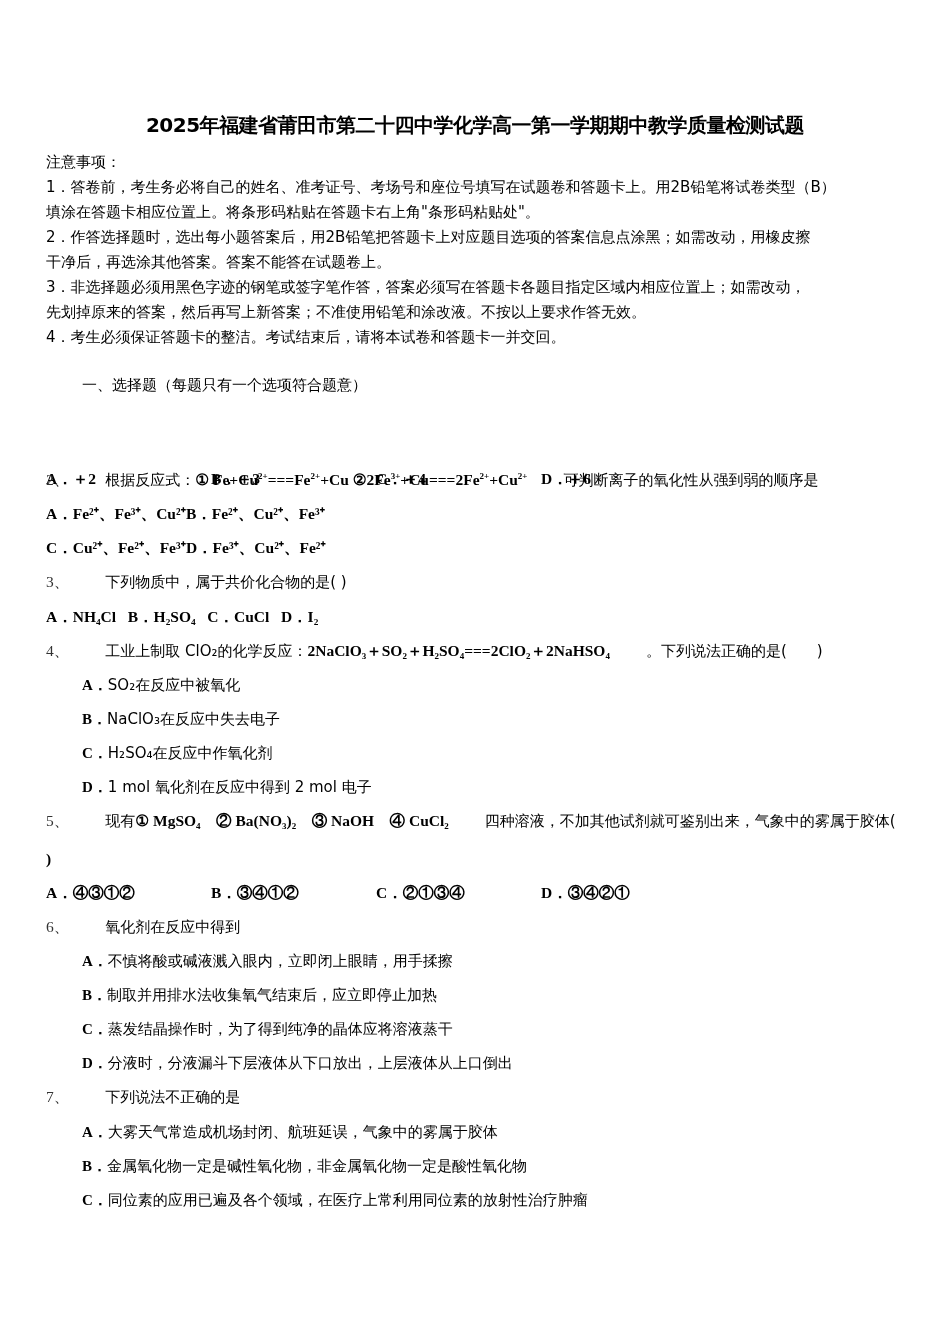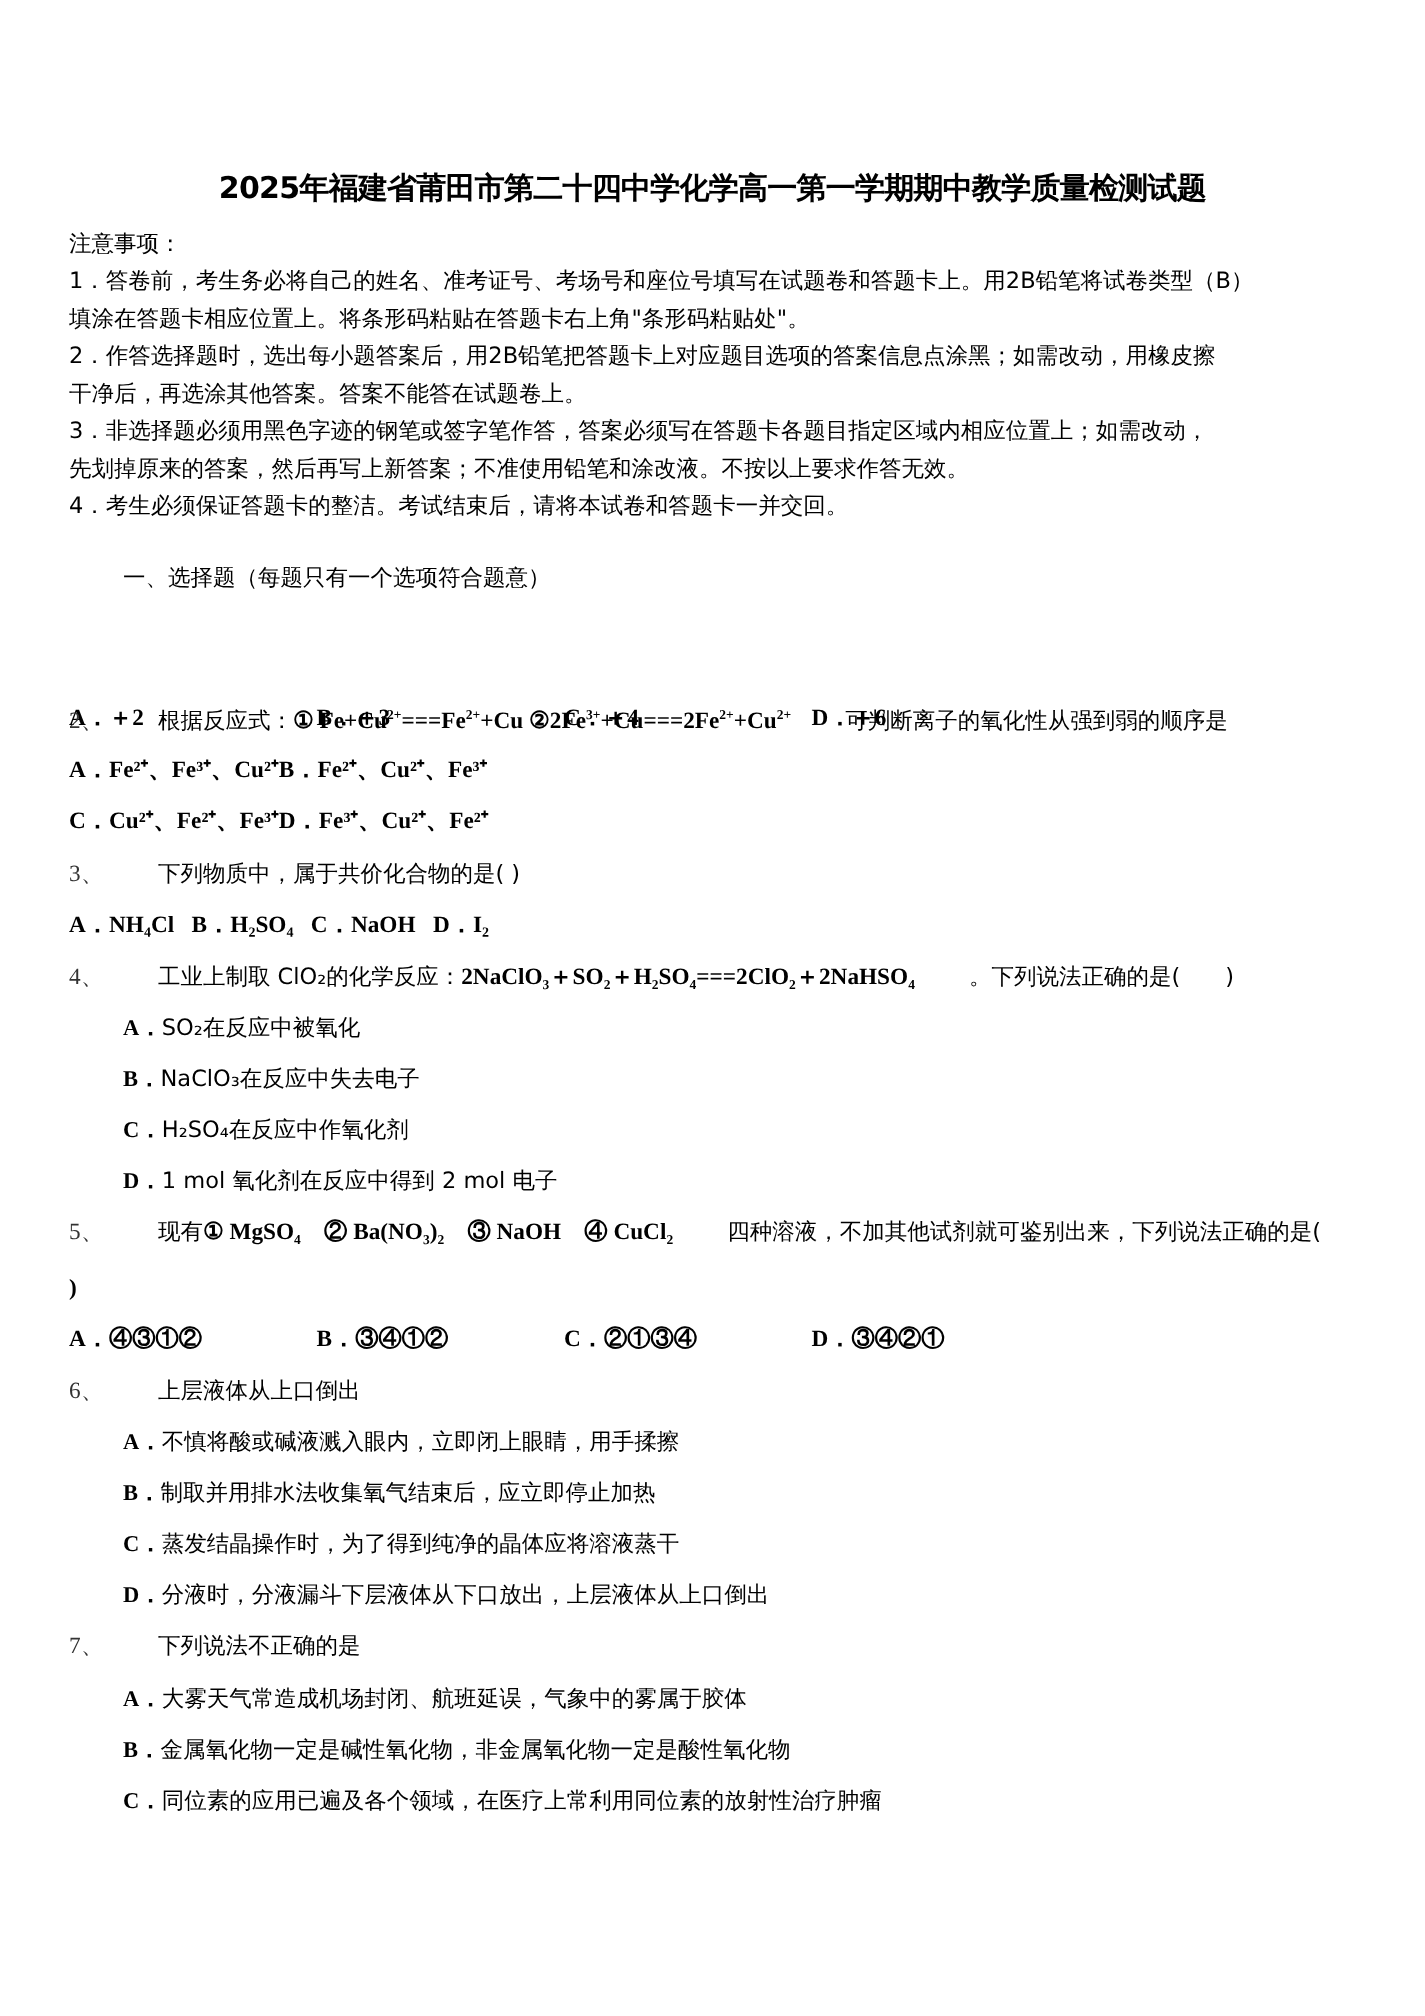--- a/index.html
+++ b/index.html
@@ -56,42 +56,42 @@
   <div class="q b" style="top:538px;">
     <span><span>C．</span><span>Cu²⁺、Fe²⁺、Fe³⁺</span></span><span><span>D．</span><span>Fe³⁺、Cu²⁺、Fe²⁺</span></span>
   </div>
 
   <div class="q" style="top:572px;">
     <span class="num">3、</span><span class="cn">下列物质中，属于共价化合物的是( )</span>
   </div>
   <div class="q b" style="top:607px;">
     <span><span>A．</span><span>NH₄Cl</span></span>&nbsp;&nbsp;
     <span><span>B．</span><span>H₂SO₄</span></span>&nbsp;&nbsp;
-    <span><span>C．</span><span>NaOH</span></span>&nbsp;&nbsp;
+    <span><span>C．</span><span>CuCl</span></span>&nbsp;&nbsp;
     <span><span>D．</span><span>I₂</span></span>
   </div>
 
   <div class="q" style="top:641px;">
     <span class="num">4、</span><span class="cn">工业上制取 ClO₂的化学反应：</span><span class="b">2NaClO<sub>3</sub>＋SO<sub>2</sub>＋H<sub>2</sub>SO<sub>4</sub>===2ClO<sub>2</sub>＋2NaHSO<sub>4</sub></span><span class="cn">。下列说法正确的是(　　)</span>
   </div>
   <div class="q cn" style="top:675px;"><span class="lbl">A．</span><span>SO₂在反应中被氧化</span></div>
   <div class="q cn" style="top:709px;"><span class="lbl">B．</span><span>NaClO₃在反应中失去电子</span></div>
   <div class="q cn" style="top:743px;"><span class="lbl">C．</span><span>H₂SO₄在反应中作氧化剂</span></div>
   <div class="q cn" style="top:777px;"><span class="lbl">D．</span><span>1 mol 氧化剂在反应中得到 2 mol 电子</span></div>
 
   <div class="q" style="top:811px;">
-    <span class="num">5、</span><span class="cn">现有</span><span class="b">① MgSO<sub>4</sub>　② Ba(NO<sub>3</sub>)<sub>2</sub>　③ NaOH　④ CuCl<sub>2</sub></span><span class="cn">四种溶液，不加其他试剂就可鉴别出来，下列说法正确的是(</span>
+    <span class="num">5、</span><span class="cn">现有</span><span class="b">① MgSO<sub>4</sub>　② Ba(NO<sub>3</sub>)<sub>2</sub>　③ NaOH　④ CuCl<sub>2</sub></span><span class="cn">四种溶液，不加其他试剂就可鉴别出来，气象中的雾属于胶体(</span>
   </div>
   <div class="q b" style="top:849px;">)</div>
   <div class="q opts b" style="top:883px;">
     <span class="opt" style="width:165px;"><span>A．</span><span>④③①②</span></span><span class="opt" style="width:165px;"><span>B．</span><span>③④①②</span></span><span class="opt" style="width:165px;"><span>C．</span><span>②①③④</span></span><span class="opt"><span>D．</span><span>③④②①</span></span>
   </div>
 
   <div class="q" style="top:917px;">
-    <span class="num">6、</span><span class="cn">上层液体从上口倒出</span>
+    <span class="num">6、</span><span class="cn">氧化剂在反应中得到</span>
   </div>
   <div class="q cn" style="top:951px;"><span class="lbl">A．</span><span>不慎将酸或碱液溅入眼内，立即闭上眼睛，用手揉擦</span></div>
   <div class="q cn" style="top:985px;"><span class="lbl">B．</span><span>制取并用排水法收集氧气结束后，应立即停止加热</span></div>
   <div class="q cn" style="top:1019px;"><span class="lbl">C．</span><span>蒸发结晶操作时，为了得到纯净的晶体应将溶液蒸干</span></div>
   <div class="q cn" style="top:1053px;"><span class="lbl">D．</span><span>分液时，分液漏斗下层液体从下口放出，上层液体从上口倒出</span></div>
 
   <div class="q" style="top:1087px;">
     <span class="num">7、</span><span class="cn">下列说法不正确的是</span>
   </div>
   <div class="q cn" style="top:1156px;"><span class="lbl">B．</span><span>金属氧化物一定是碱性氧化物，非金属氧化物一定是酸性氧化物</span></div>

